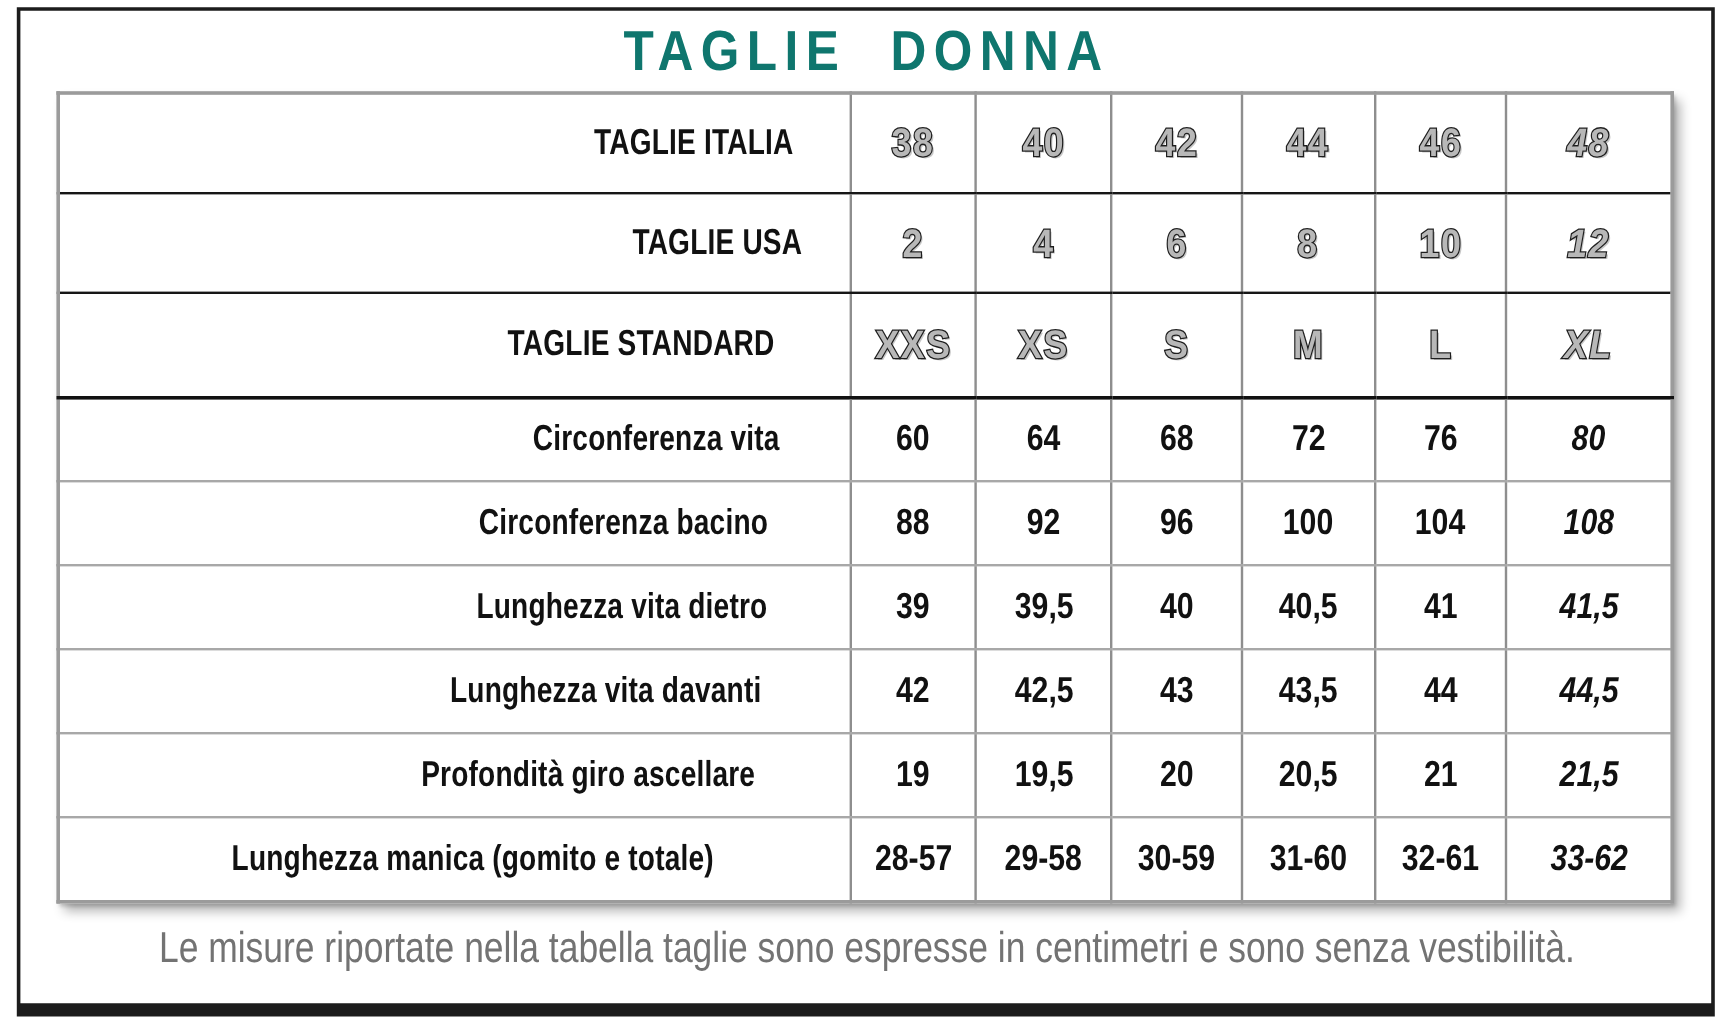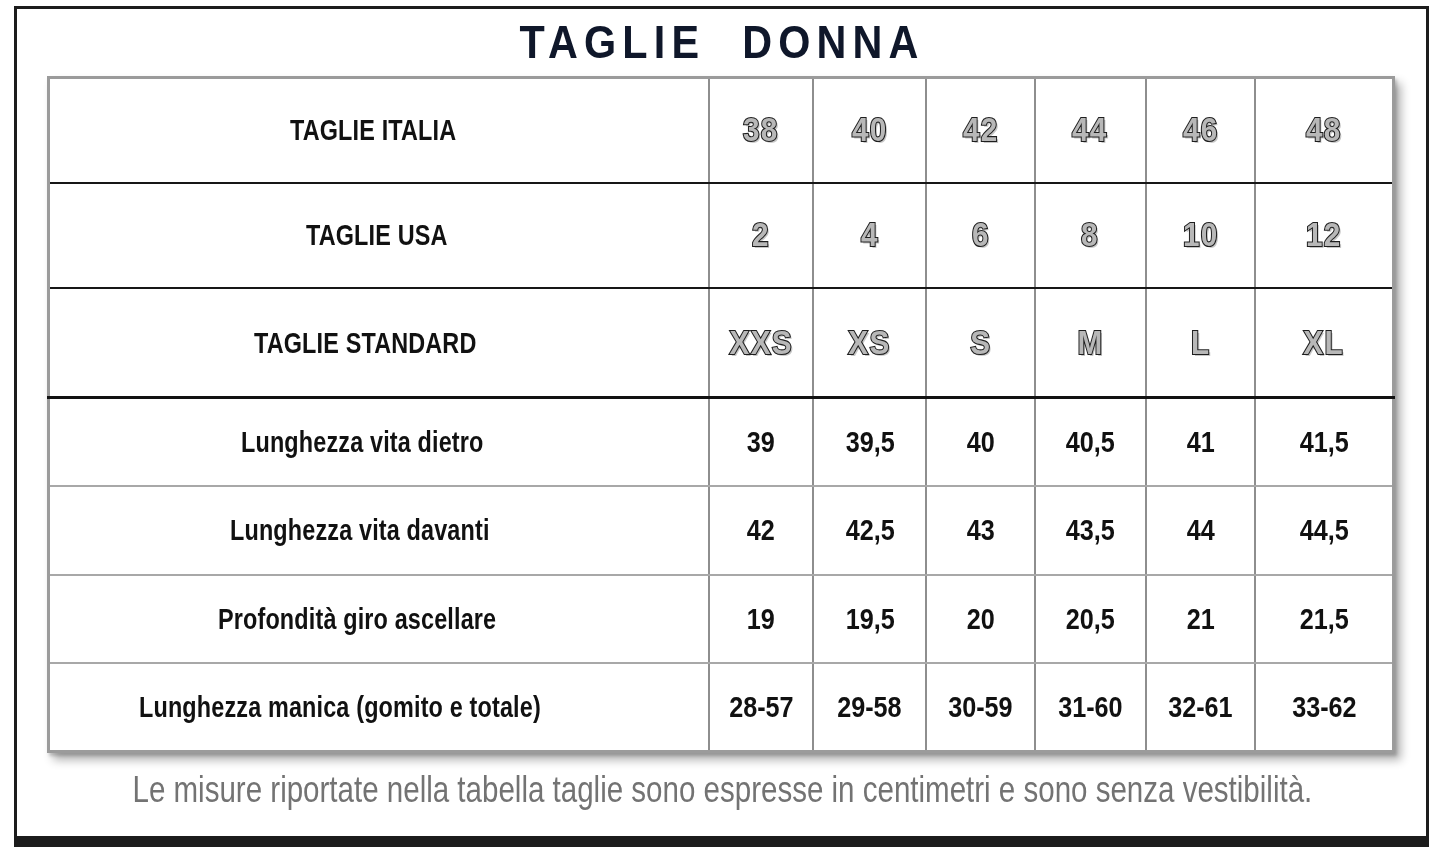--- a/index.html
+++ b/index.html
@@ -11,43 +11,43 @@
   
   .frame{
     position:absolute;left:14px;top:6px;right:16px;bottom:8px;
     border:3px solid #1c1c1c;border-bottom-width:11px;
     pointer-events:none;
   }
   
   .title{
     position:absolute;top:16px;left:0;width:100%;
     margin:0;text-align:center;
-    font-size:47px;font-weight:bold;color:#0f172a;
+    font-size:47px;font-weight:bold;color:#0f766e;
     letter-spacing:7px;word-spacing:22px;
     line-height:1.1;
   }
   .title .squeeze{display:inline-block;transform:scaleX(0.88);transform-origin:center;}
   
   .size-table{
     position:absolute;left:47px;top:76px;width:1348px;height:677px;
     border-collapse:collapse;table-layout:fixed;background:#ffffff;
     border:3px solid #9b9b9b;
     box-shadow:6px 7px 9px rgba(0,0,0,0.30), 2px 3px 3px rgba(0,0,0,0.18);
   }
   .size-table td{border-right:2px solid #8e8e8e;padding:0;vertical-align:middle;overflow:hidden;white-space:nowrap;}
-  .size-table td:last-child{border-right:none;}
+  .size-table td:last-child{border-right:none;font-style:italic;}
   tr.hdr td{border-bottom:2px solid #161616;}
   tr.hdr-last td{border-bottom:3px solid #111111;margin-left:35px;}
   tr.meas td{border-bottom:2px solid #a8a8a8;}
   tr.meas:last-child td{border-bottom:none;}
   tr.hdr-first{height:64px;}
   tr.hdr{height:50px;}
   tr.hdr-last{height:52px;}
   tr.meas{height:42px;}
-  td.label{padding-left:35px;text-align:center;}
+  td.label{padding-left:35px;text-align:right;}
   td.label .txt{
     display:inline-block;transform:scaleX(0.78);transform-origin:left center;
     font-weight:bold;font-size:30px;color:#111111;letter-spacing:0.2px;
   }
   td.val{text-align:center;}
   td.val .num{
     display:inline-block;transform:scaleX(0.84);transform-origin:center;
     font-weight:bold;font-size:30px;color:#111111;
   }
   td.val .outlined{
@@ -105,20 +105,38 @@
       <tr class="hdr-last">
         <td class="label"><span class="txt">TAGLIE STANDARD</span></td>
         <td class="val"><span class="outlined">XXS</span></td>
         <td class="val"><span class="outlined">XS</span></td>
         <td class="val"><span class="outlined">S</span></td>
         <td class="val"><span class="outlined">M</span></td>
         <td class="val"><span class="outlined">L</span></td>
         <td class="val"><span class="outlined">XL</span></td>
       </tr>
       <tr class="meas">
+        <td class="label"><span class="txt">Circonferenza vita</span></td>
+        <td class="val"><span class="num">60</span></td>
+        <td class="val"><span class="num">64</span></td>
+        <td class="val"><span class="num">68</span></td>
+        <td class="val"><span class="num">72</span></td>
+        <td class="val"><span class="num">76</span></td>
+        <td class="val"><span class="num">80</span></td>
+      </tr>
+      <tr class="meas">
+        <td class="label"><span class="txt">Circonferenza bacino</span></td>
+        <td class="val"><span class="num">88</span></td>
+        <td class="val"><span class="num">92</span></td>
+        <td class="val"><span class="num">96</span></td>
+        <td class="val"><span class="num">100</span></td>
+        <td class="val"><span class="num">104</span></td>
+        <td class="val"><span class="num">108</span></td>
+      </tr>
+      <tr class="meas">
         <td class="label"><span class="txt">Lunghezza vita dietro</span></td>
         <td class="val"><span class="num">39</span></td>
         <td class="val"><span class="num">39,5</span></td>
         <td class="val"><span class="num">40</span></td>
         <td class="val"><span class="num">40,5</span></td>
         <td class="val"><span class="num">41</span></td>
         <td class="val"><span class="num">41,5</span></td>
       </tr>
       <tr class="meas">
         <td class="label"><span class="txt">Lunghezza vita davanti</span></td>

